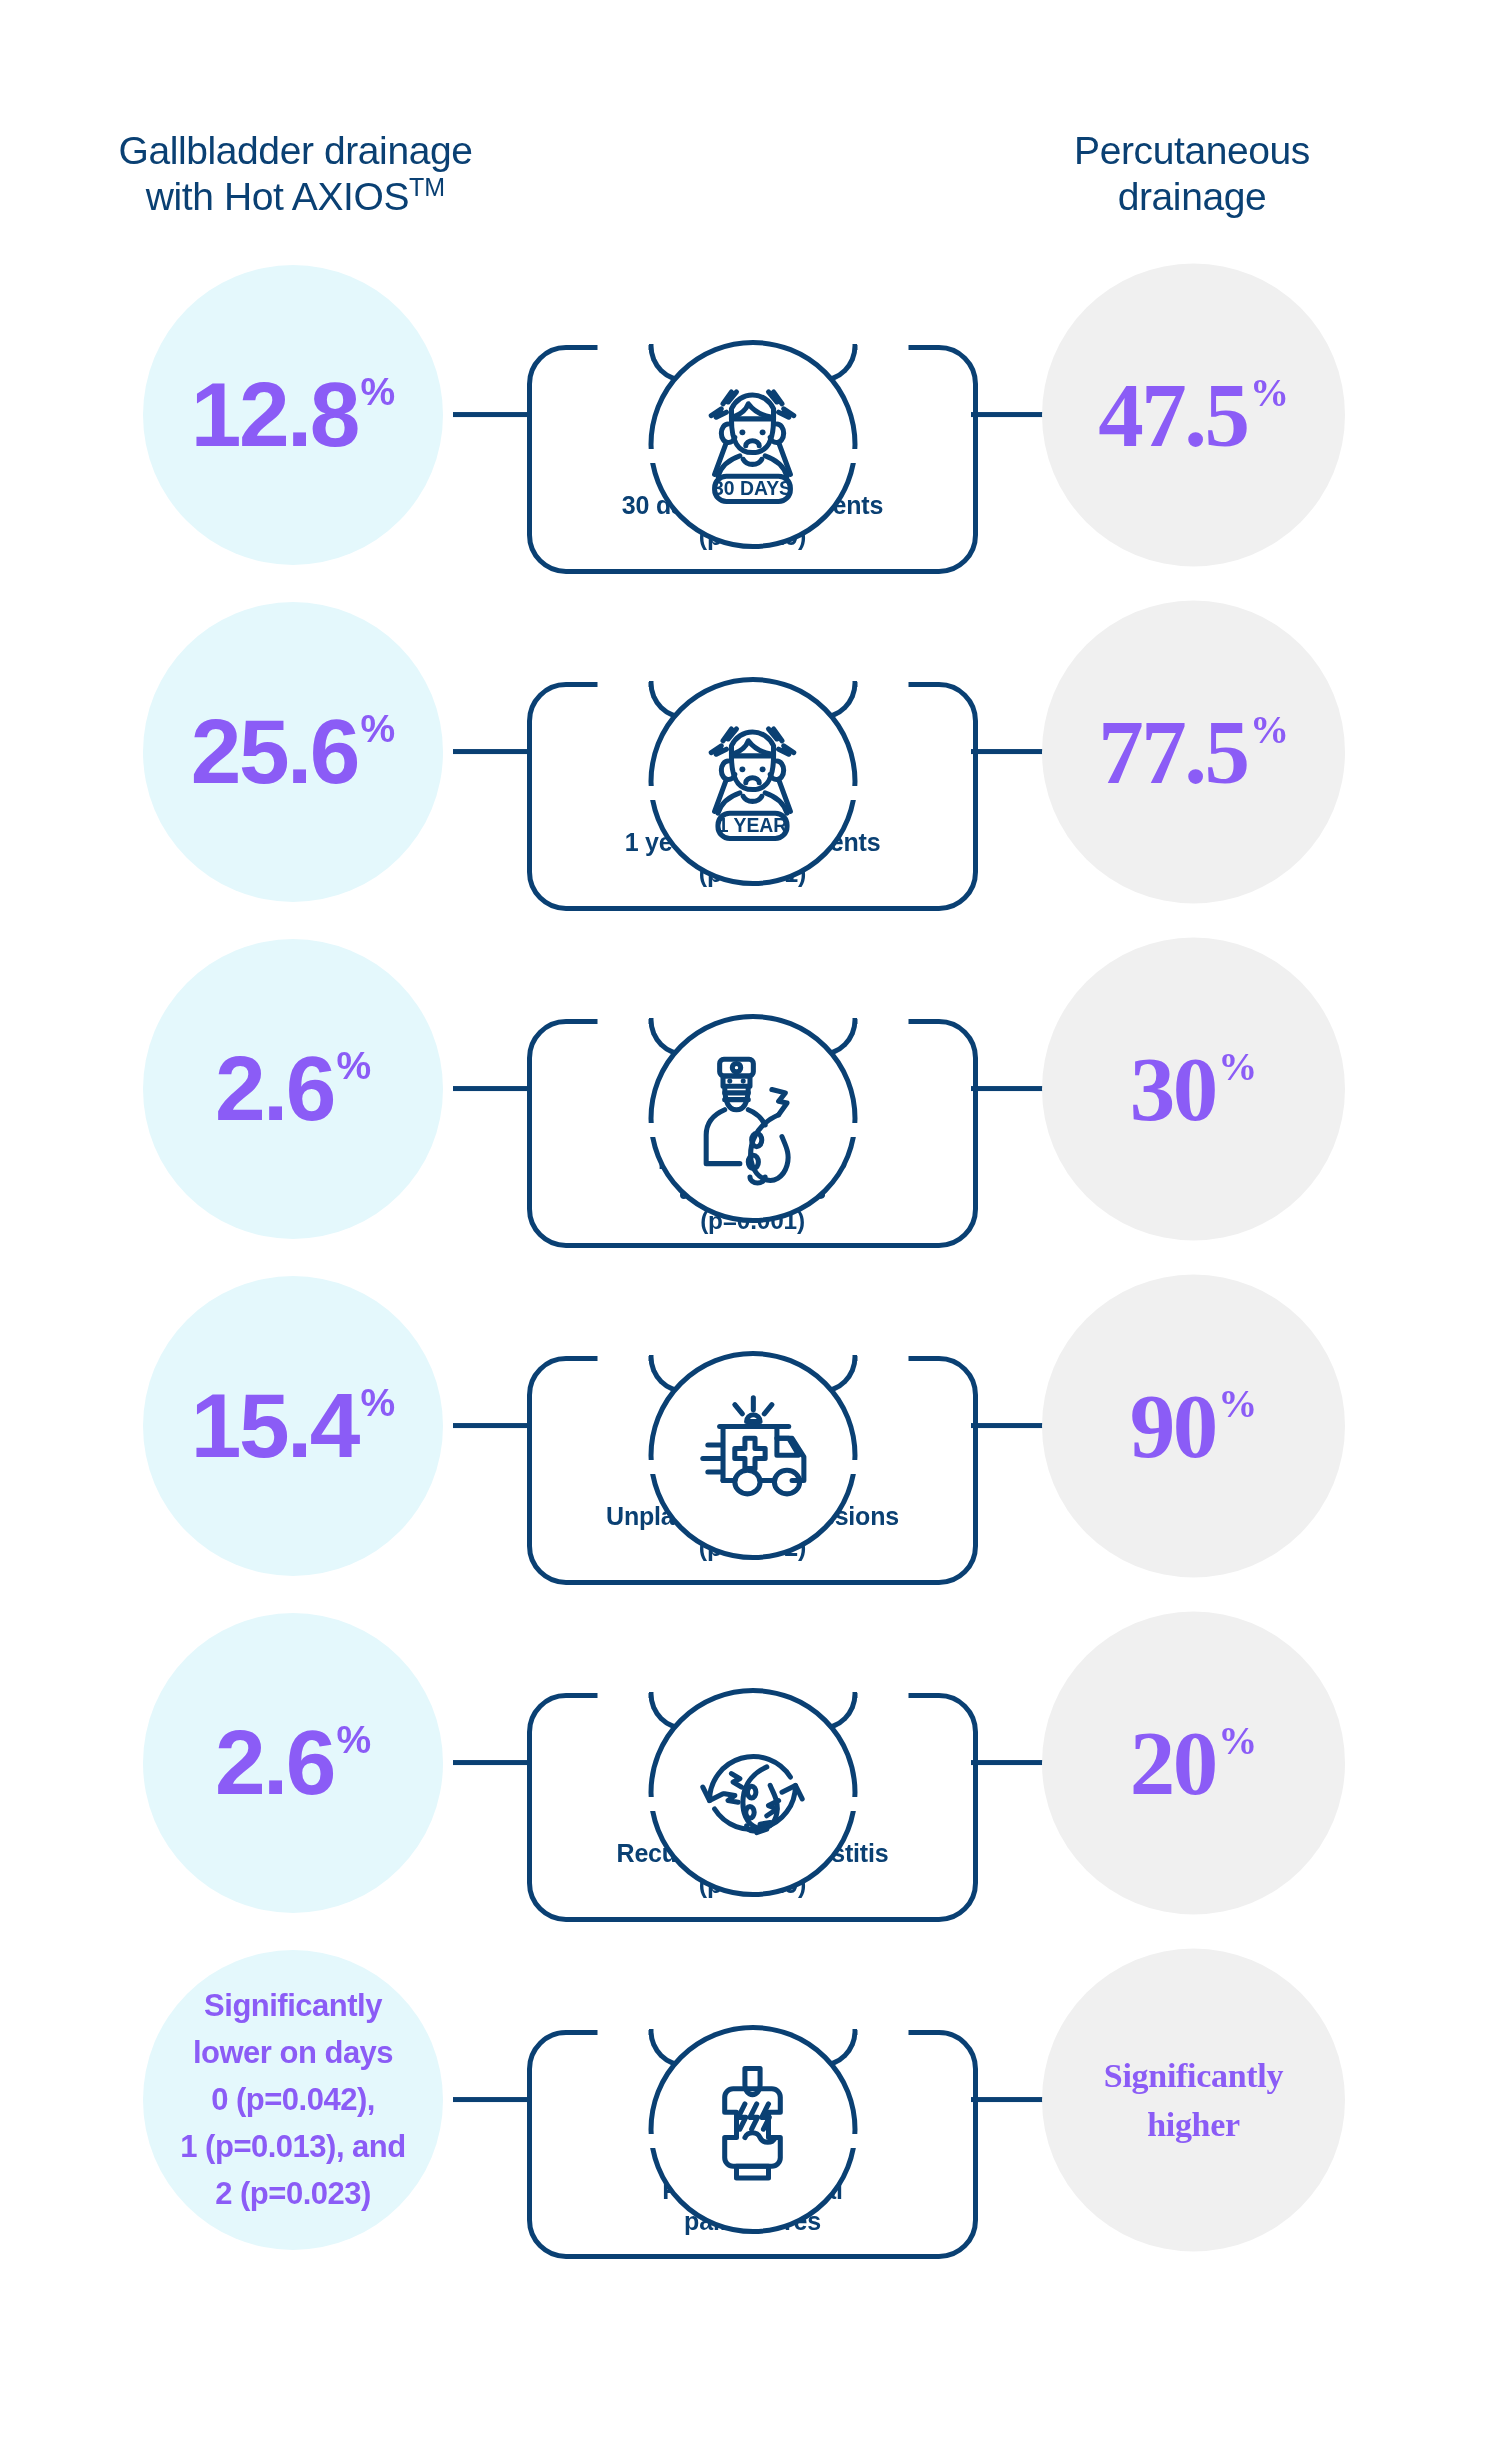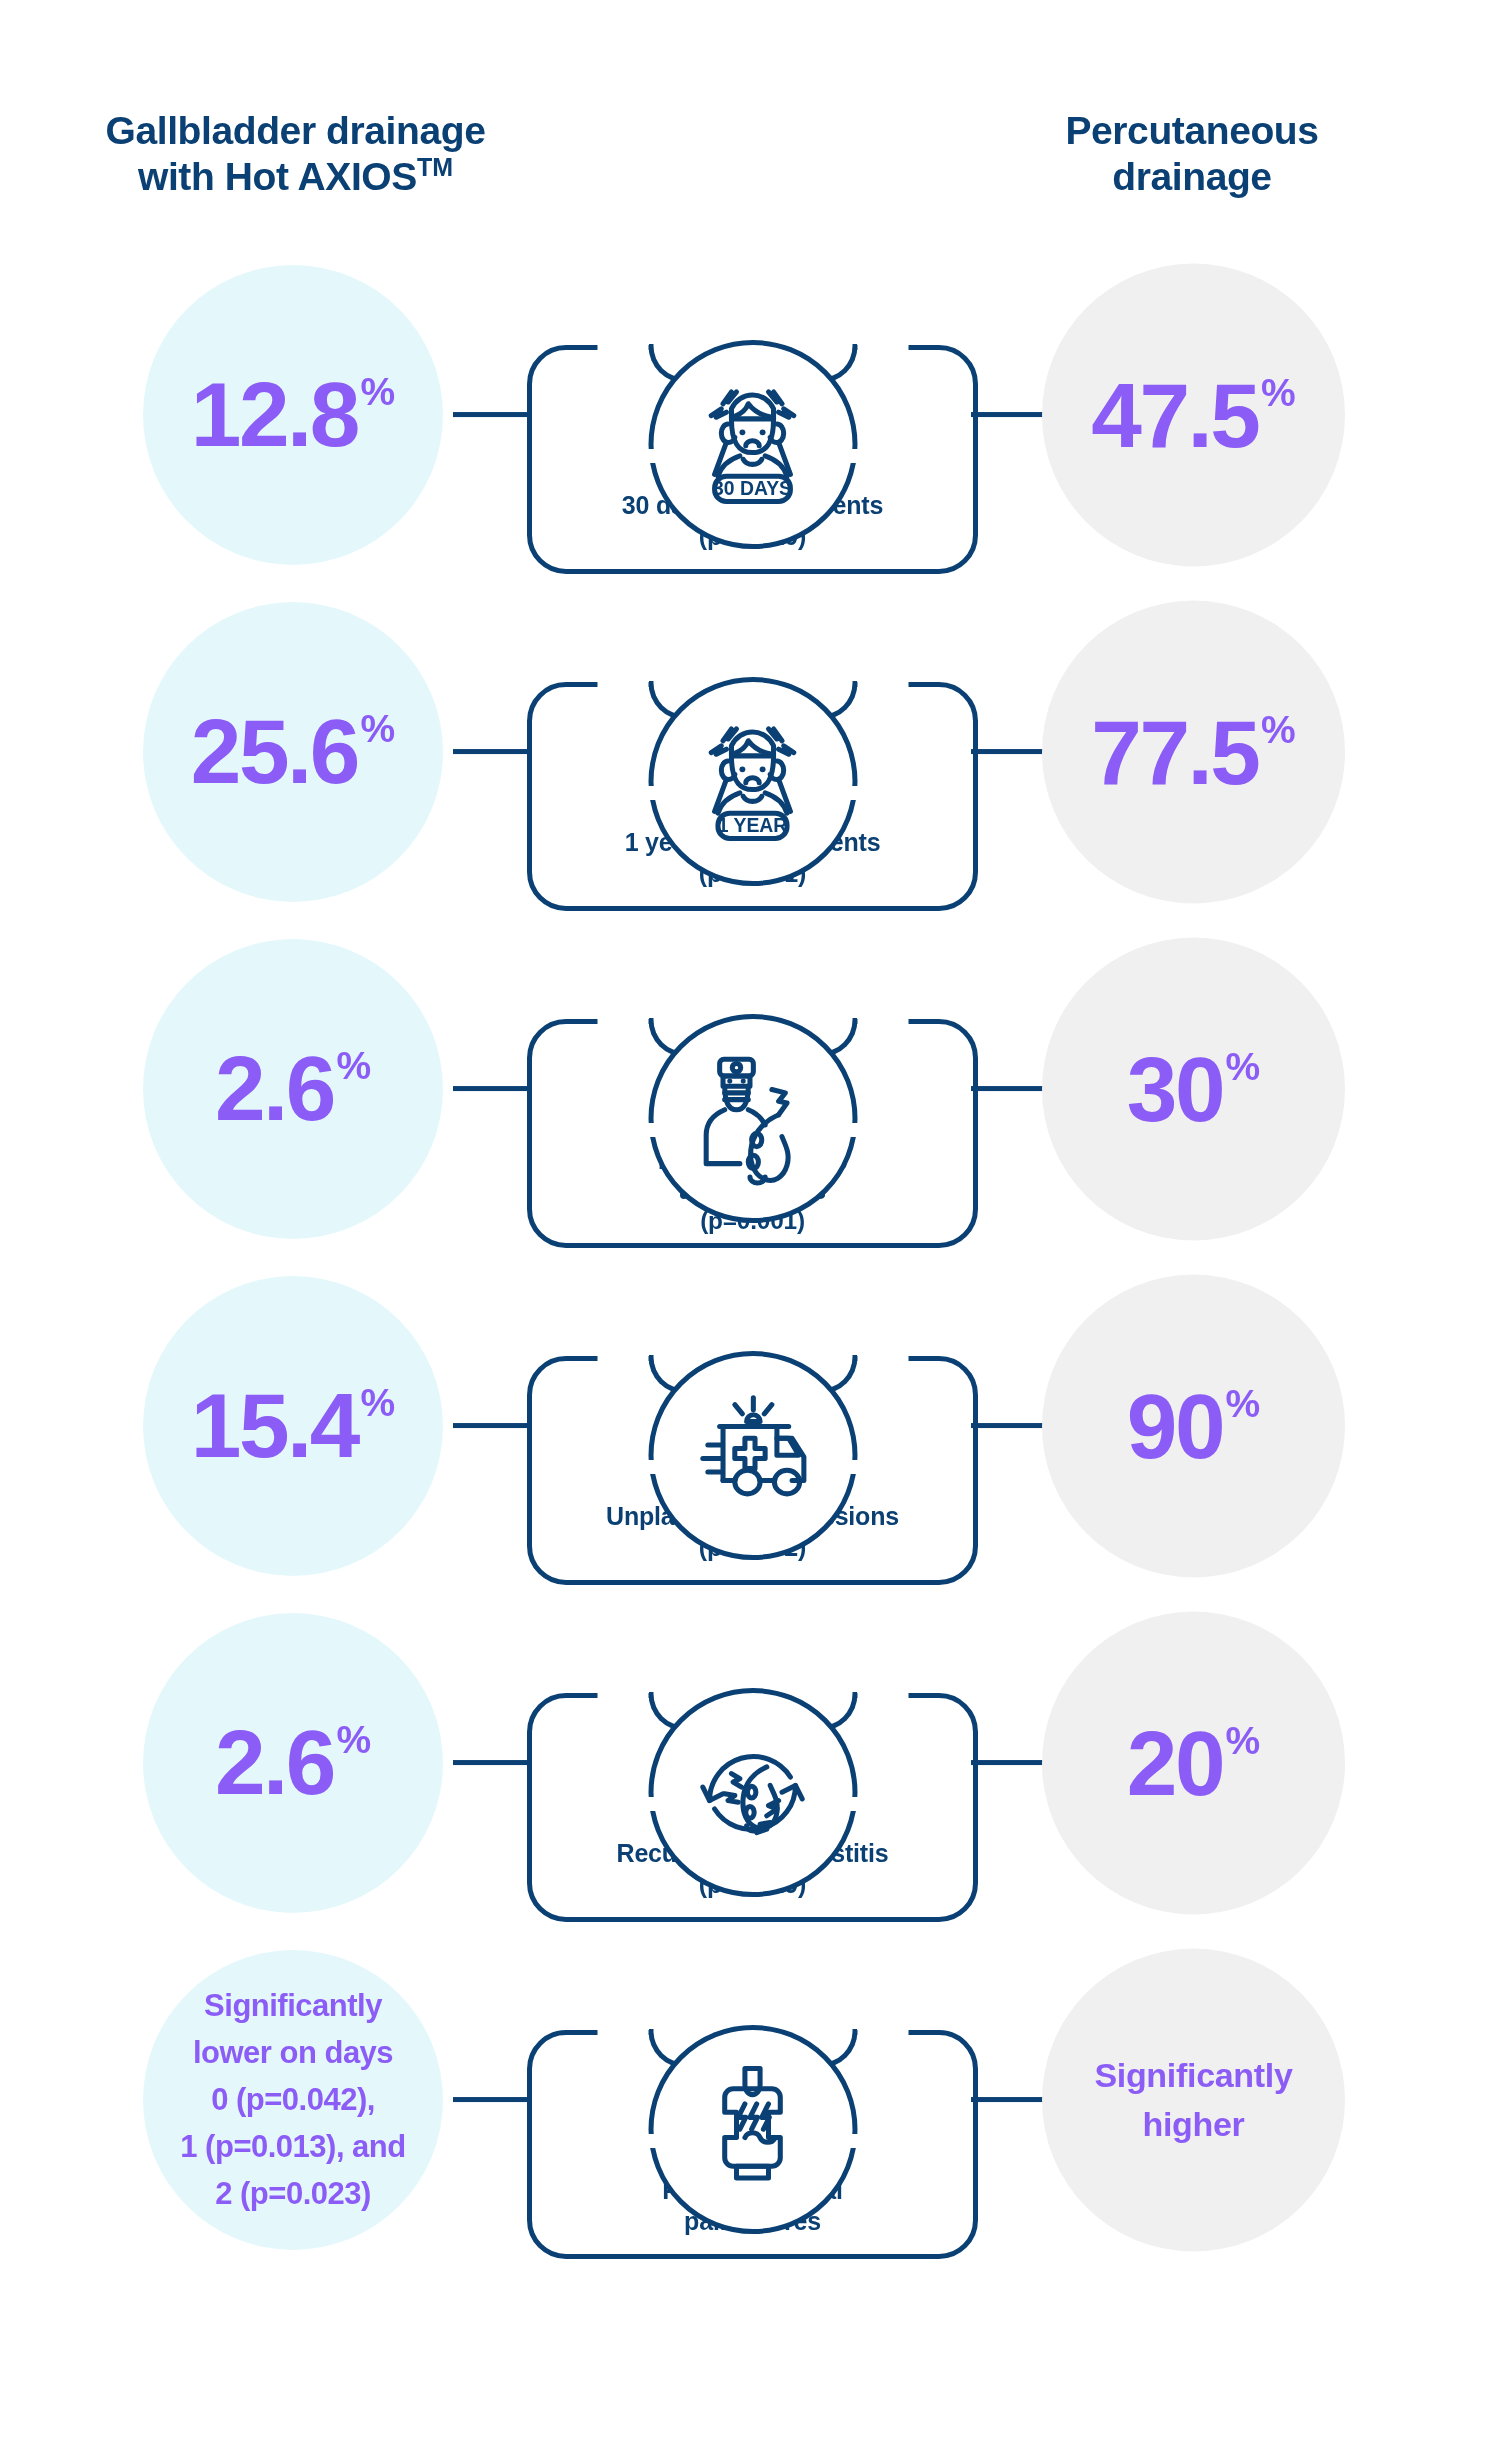--- a/index.html
+++ b/index.html
@@ -15,24 +15,25 @@
     height: 2462px;
     background: #ffffff;
     overflow: hidden;
   }
 
   
   .col-header {
     position: absolute;
     text-align: center;
     color: #0A4073;
-    font-weight: bold;
+    font-weight: normal;
     font-size: 39px;
     line-height: 1.18;
     letter-spacing: -0.4px;
+    margin-top: 20px;
   }
   #header-left  { left: 51px;   top: 108px; width: 489px; }
   #header-right { left: 956px; top: 108px; width: 472px; }
   .tm {
     font-size: 25px;
     vertical-align: super;
     line-height: 0;
     letter-spacing: 0;
   }
 
@@ -60,20 +61,21 @@
     left: 143px;
     width: 300px;
     height: 300px;
     background: #E4F8FC;
   }
   .bubble-right {
     left: 1042px;
     width: 303px;
     height: 303px;
     background: #F0F0F0;
+    font-family: Liberation Serif, serif;
   }
   .value {
     font-weight: bold;
     font-size: 91px;
     line-height: 1;
     letter-spacing: -2.5px;
     white-space: nowrap;
     display: inline-flex;
     align-items: flex-start;
   }

